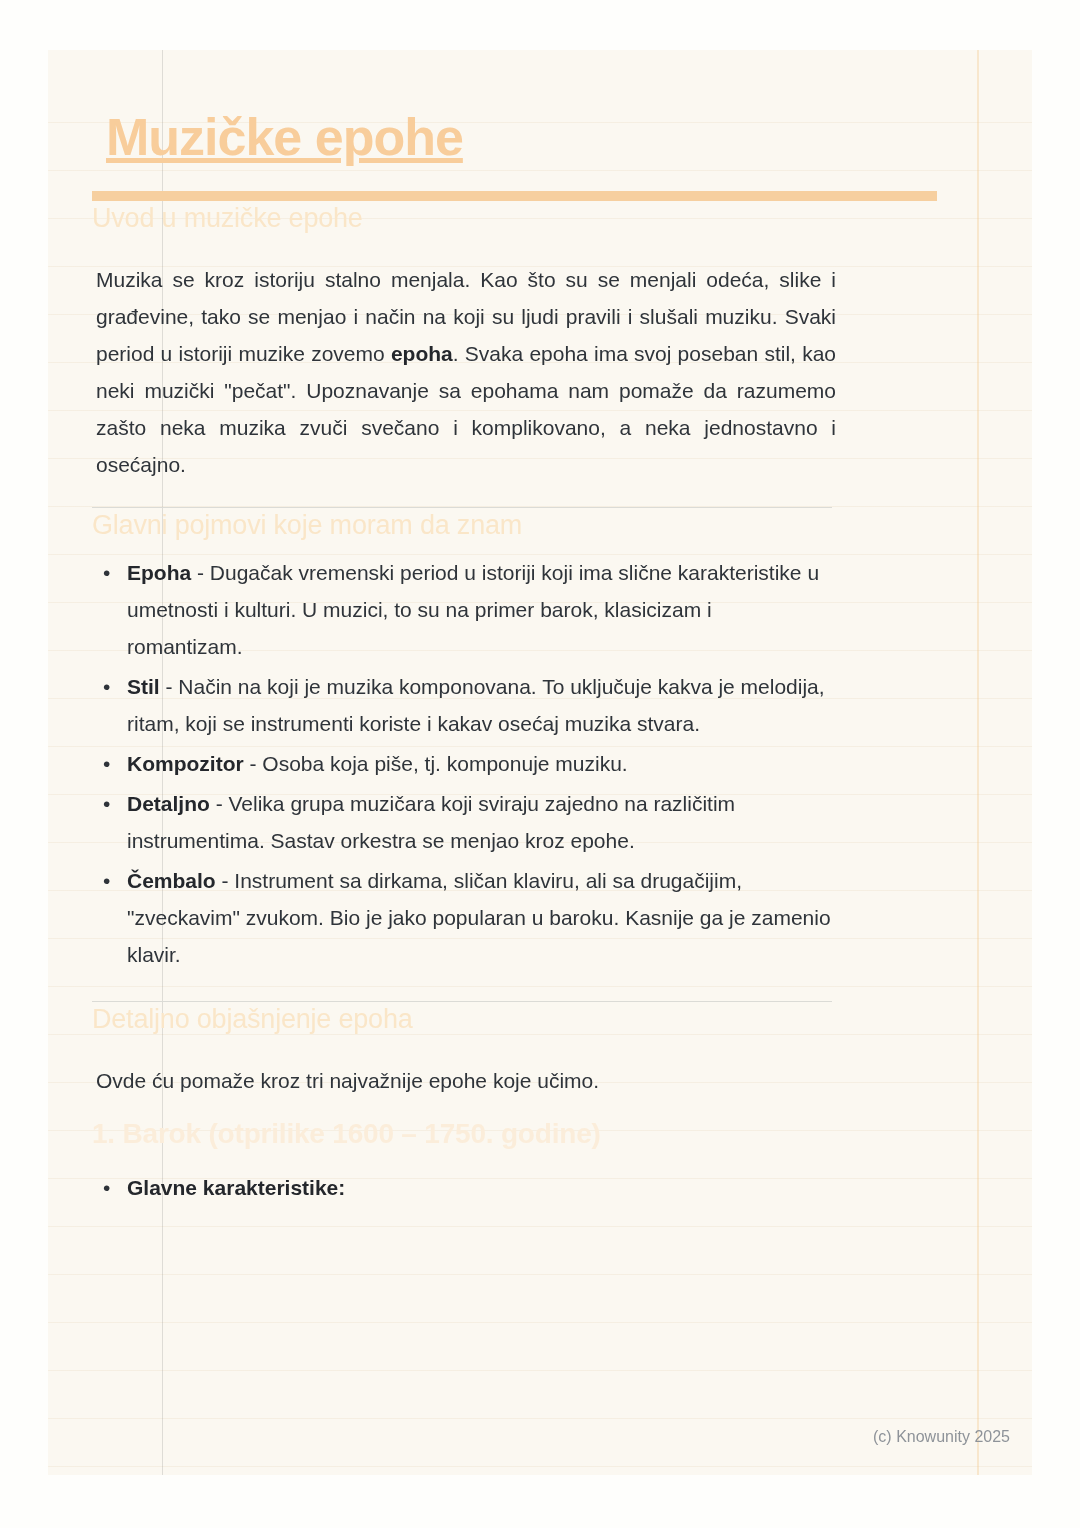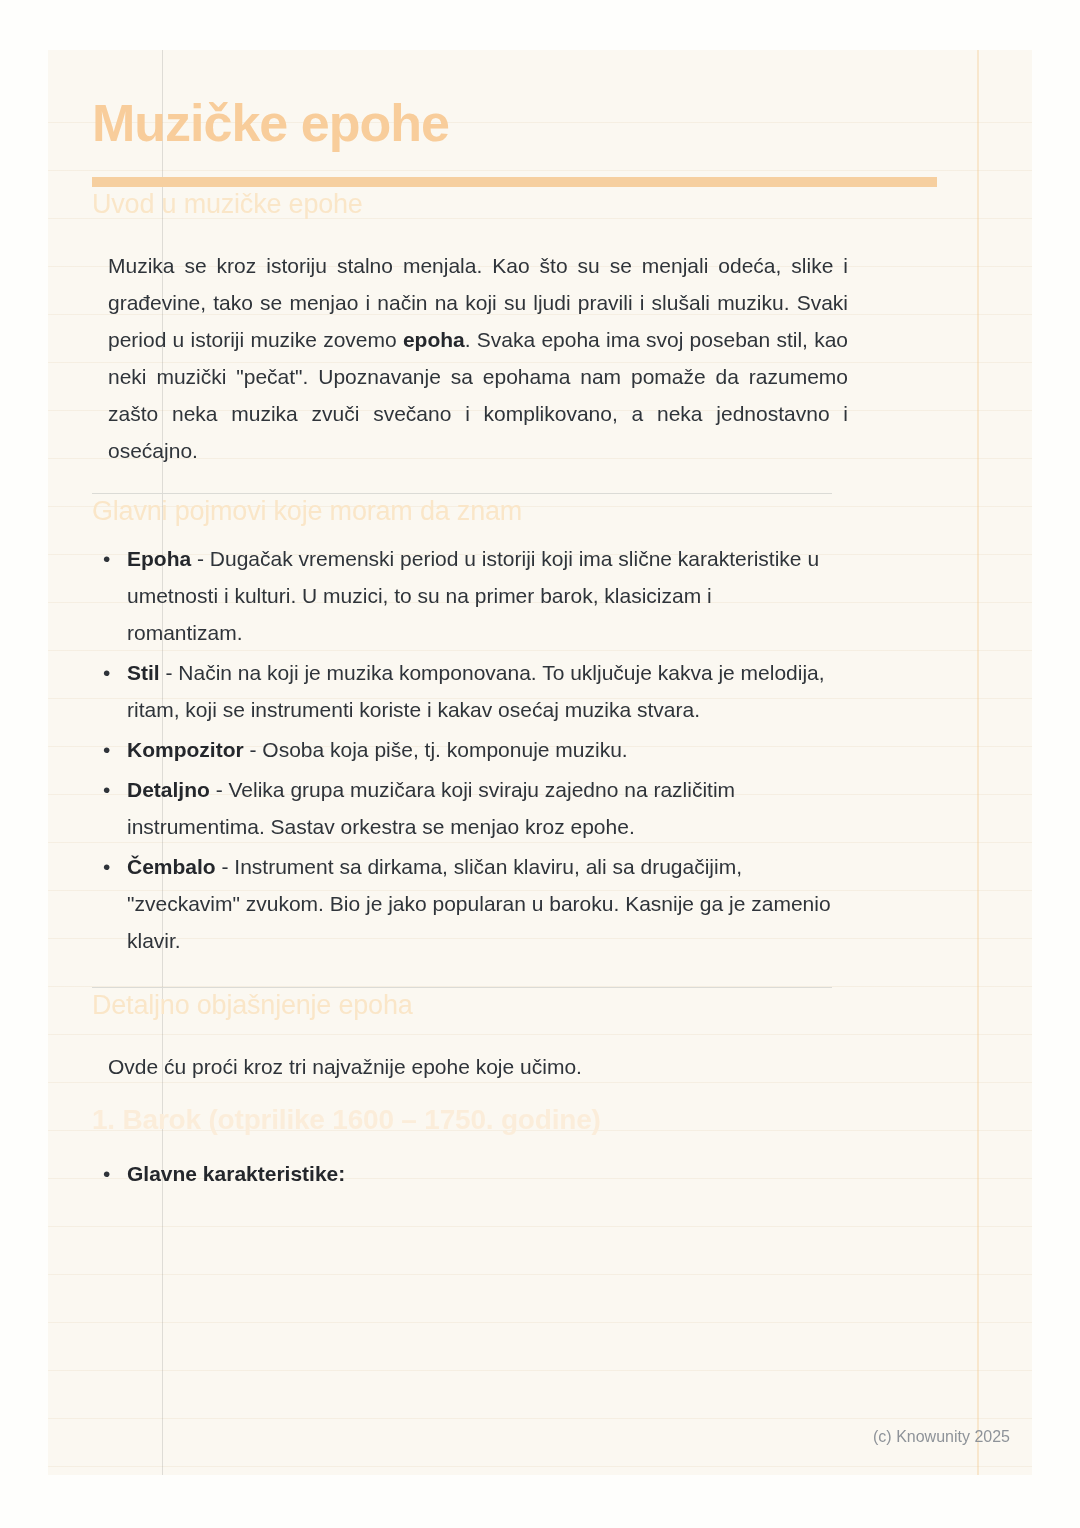--- a/index.html
+++ b/index.html
@@ -21,40 +21,40 @@
       transparent 0px, transparent 47px,
       rgba(214,190,150,0.16) 47px, rgba(214,190,150,0.16) 48px);
     background-position: 0 25px;
   }
   .vline { position: absolute; top: 0; bottom: 0; }
   .vline-gray  { left: 114px; width: 1px;  background: rgba(148,148,142,0.28); }
   .vline-peach { left: 929px; width: 2px;  background: rgba(244,196,130,0.32); }
   .content { position: relative; margin-left: 44px; padding-top: 45px; width: 846px; }
 
   h1.page-title {
-    margin: 0; font-size: 52px; line-height: 56px; font-weight: 700;
-    letter-spacing: -1px; color: #F8CD9B;
+    margin: 14px; font-size: 52px; line-height: 56px; font-weight: 700;
+    letter-spacing: -1px; color: #F8CD9B; text-decoration: underline;
   }
   .title-bar { margin-top: 26px; width: 845px; height: 10px; background: #F6CF9F; }
 
   h2.section-heading {
     margin: 0; font-size: 27px; line-height: 34px; font-weight: 400;
     color: #FAE6C8; letter-spacing: -0.2px;
   }
   .mt-intro    { margin-top: 44px; }
   .mt-glossary { margin-top: 40px; }
   .mt-details  { margin-top: 26px; }
 
   h3.subsection-heading {
     margin: 20px 0 0 0; font-size: 28px; line-height: 30px; font-weight: 700;
     color: #FBEDDA; letter-spacing: -0.2px;
   }
 
   .para {
-    margin: 26px 0 0 16px; width: 740px;
+    margin: 26px 0 0 4px; width: 740px;
     font-size: 21px; line-height: 37px; color: #2F343A;
   }
   .justify { text-align: justify; }
   .para strong, .bullets strong { font-weight: 700; color: #24272C; }
   .para-tight { margin-top: 16px; }
 
   hr.divider {
     margin: 24px 0 0 0; width: 740px;
     border: none; border-top: 1px solid #DBDBD6; height: 0;
   }
@@ -99,21 +99,21 @@
       <li><span class="bullet-dot">•</span><strong>Epoha</strong><span> - Dugačak vremenski period u istoriji koji ima slične karakteristike u umetnosti i kulturi. U muzici, to su na primer barok, klasicizam i romantizam.</span></li>
       <li><span class="bullet-dot">•</span><strong>Stil</strong><span> - Način na koji je muzika komponovana. To uključuje kakva je melodija, ritam, koji se instrumenti koriste i kakav osećaj muzika stvara.</span></li>
       <li><span class="bullet-dot">•</span><strong>Kompozitor</strong><span> - Osoba koja piše, tj. komponuje muziku.</span></li>
       <li><span class="bullet-dot">•</span><strong>Detaljno</strong><span> - Velika grupa muzičara koji sviraju zajedno na različitim instrumentima. Sastav orkestra se menjao kroz epohe.</span></li>
       <li><span class="bullet-dot">•</span><strong>Čembalo</strong><span> - Instrument sa dirkama, sličan klaviru, ali sa drugačijim, "zveckavim" zvukom. Bio je jako popularan u baroku. Kasnije ga je zamenio klavir.</span></li>
     </ul>
 
     <hr class="divider divider2">
 
     <h2 class="section-heading mt-details">Detaljno objašnjenje epoha</h2>
-    <p class="para">Ovde ću proći kroz tri najvažnije epohe koje učimo.</p>
+    <p class="para">Ovde ću pomaže kroz tri najvažnije epohe koje učimo.</p>
 
     <h3 class="subsection-heading">1. Barok (otprilike 1600 – 1750. godine)</h3>
 
     <ul class="bullets single">
       <li><span class="bullet-dot">•</span><strong>Glavne karakteristike:</strong></li>
     </ul>
 
   </div>
 
   <div class="footer">(c) Knowunity 2025</div>

